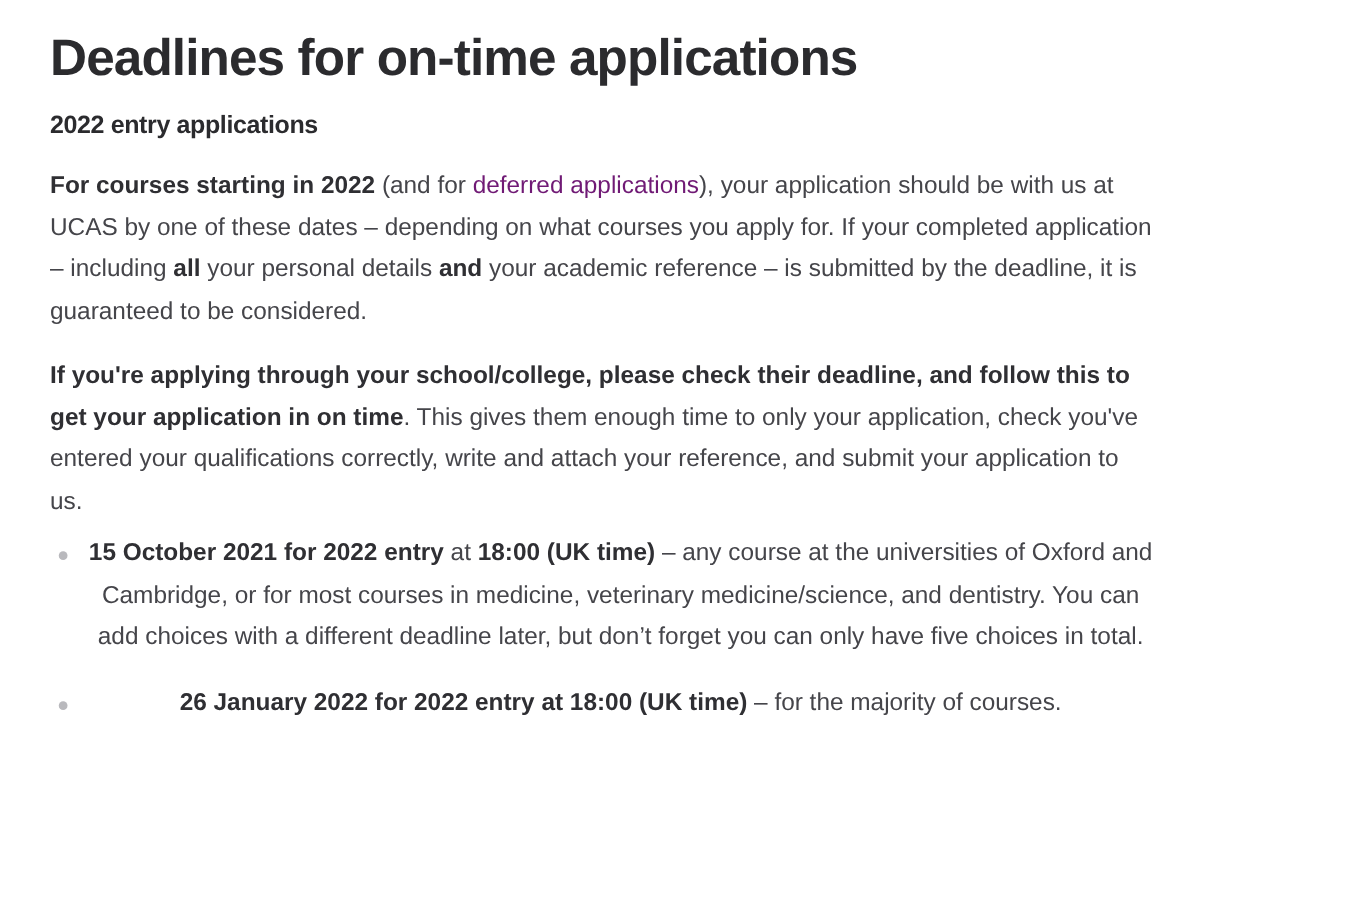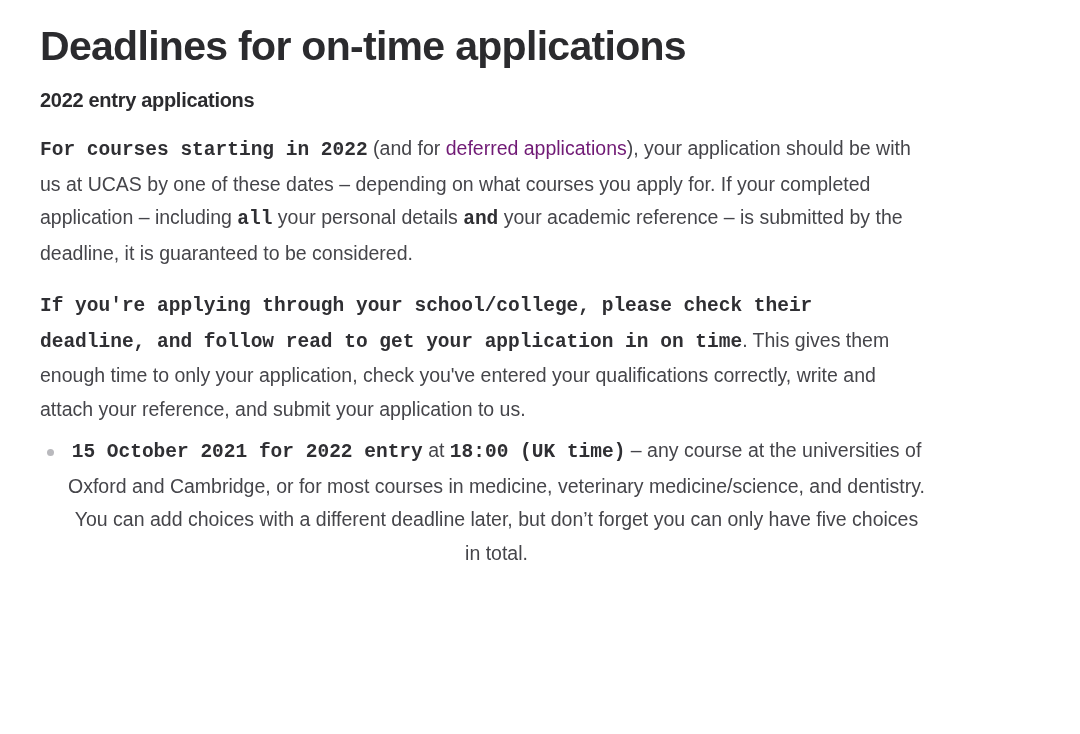--- a/index.html
+++ b/index.html
@@ -38,21 +38,21 @@
     margin: 0 0 16px 0;
   }
   p.body-text {
     font-size: 19.5px;
     line-height: 33.5px;
     margin: 0 0 18px 0;
     color: #45454a;
     font-weight: 400;
   }
   p.body-text:last-of-type { margin-bottom: 0; }
-  strong { font-weight: bold; color: #2f2f33; font-family: Liberation Mono, monospace; }
+  strong { font-weight: bold; color: #2f2f33; }
   a.link {
     text-decoration: none;
   }
   a.link-purple { color: #8e4b9c; }
   a.link-blue { color: #701a75; }
   ul.deadline-list {
     list-style: none;
     margin: 8px 0 0 0;
     padding: 0;
   }
@@ -85,22 +85,25 @@
   <h1 class="page-title">Deadlines for on-time applications</h1>
 
   <h2 class="section-title">2022 entry applications</h2>
 
 
   <p class="body-text">
     <strong>For courses starting in 2022</strong><span> (and for </span><a class="link link-blue" href="#">deferred applications</a><span>), your application should be with us at UCAS by one of these dates – depending on what courses you apply for. If your completed application – including </span><strong>all</strong><span> your personal details </span><strong>and</strong><span> your academic reference – is submitted by the deadline, it is guaranteed to be considered.</span>
   </p>
 
   <p class="body-text">
-    <strong>If you're applying through your school/college, please check their deadline, and follow read to get your application in on time</strong><span>. This gives them enough time to only your application, check you've entered your qualifications correctly, write and attach your reference, and submit your application to us.</span>
+    <strong>If you're applying through your school/college, please check their deadline, and follow this to get your application in on time</strong><span>. This gives them enough time to only your application, check you've entered your qualifications correctly, write and attach your reference, and submit your application to us.</span>
   </p>
 
   <ul class="deadline-list">
     <li>
       <strong>15 October 2021 for 2022 entry</strong><span> at </span><strong>18:00 (UK time)</strong><span> – any course at the universities of Oxford and Cambridge, or for most courses in medicine, veterinary medicine/science, and dentistry. You can add choices with a different deadline later, but don’t forget you can only have five choices in total.</span>
     </li>
+    <li>
+      <strong>26 January 2022 for 2022 entry at 18:00 (UK time)</strong><span></span><strong></strong><span> – for the majority of courses.</span>
+    </li>
   </ul>
 
 </div>
 
 </body></html>

